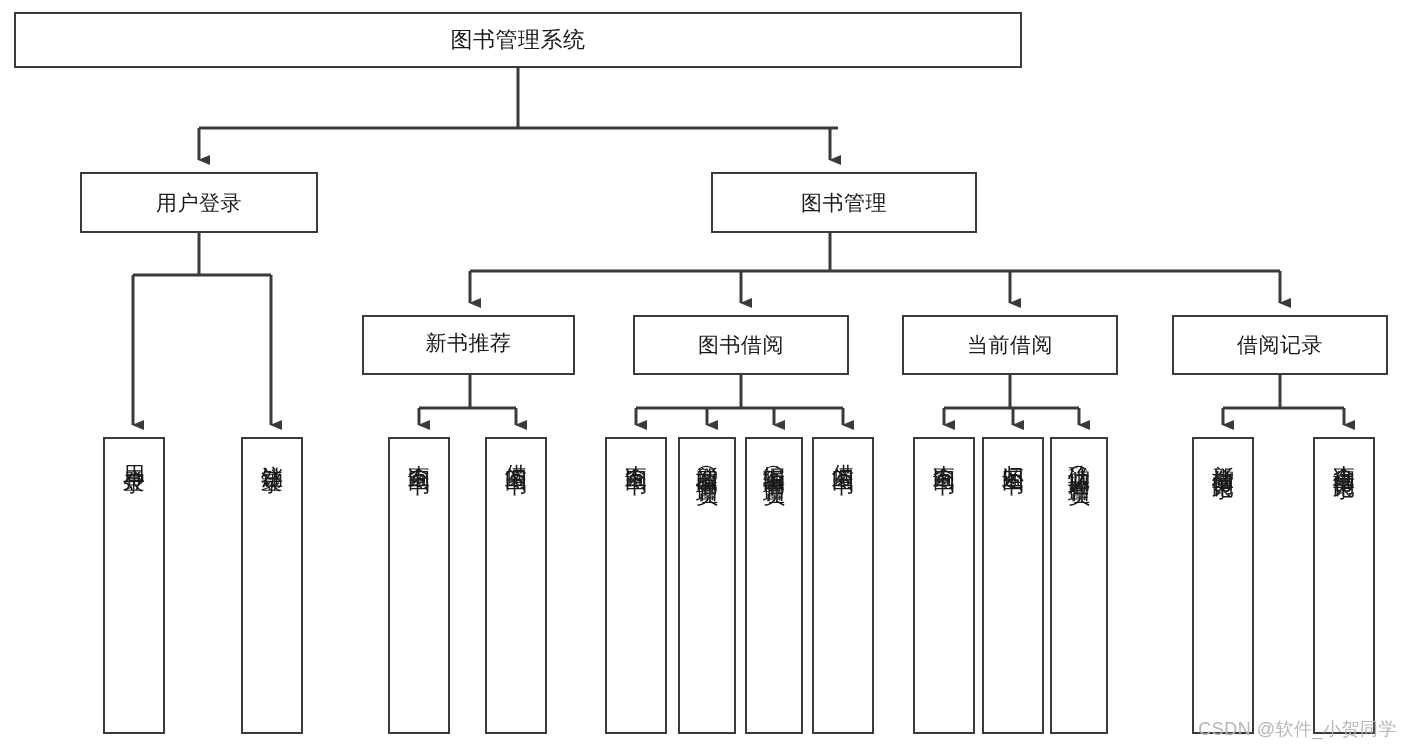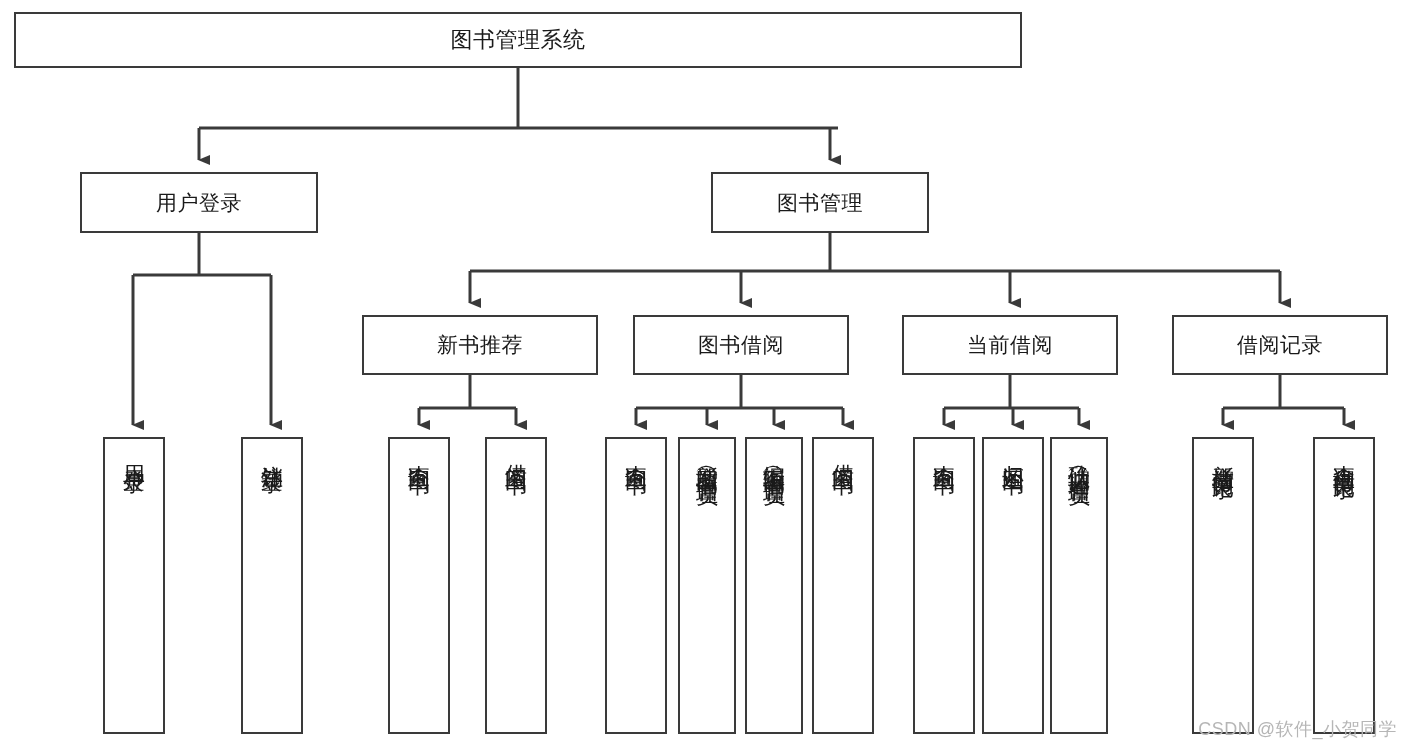--- a/index.html
+++ b/index.html
@@ -130,25 +130,25 @@
     </g>
   </svg>
 
   <div class="node horiz root" style="left:14px; top:12px; width:1008px; height:56px;">
     <span class="lbl">图书管理系统</span>
   </div>
 
   <div class="node horiz" style="left:80px; top:172px; width:238px; height:61px;">
     <span class="lbl">用户登录</span>
   </div>
-  <div class="node horiz" style="left:711px; top:172px; width:218px; height:61px;">
+  <div class="node horiz" style="left:711px; top:172px; width:266px; height:61px;">
     <span class="lbl">图书管理</span>
   </div>
 
-  <div class="node horiz" style="left:362px; top:315px; width:236px; height:60px;">
+  <div class="node horiz" style="left:362px; top:315px; width:213px; height:60px;font-family:Liberation Mono, monospace;">
     <span class="lbl">新书推荐</span>
   </div>
   <div class="node horiz" style="left:633px; top:315px; width:216px; height:60px;">
     <span class="lbl">图书借阅</span>
   </div>
   <div class="node horiz" style="left:1172px; top:315px; width:216px; height:60px;">
     <span class="lbl">借阅记录</span>
   </div>
   <div class="node horiz" style="left:902px; top:315px; width:216px; height:60px;">
     <span class="lbl">当前借阅</span>

